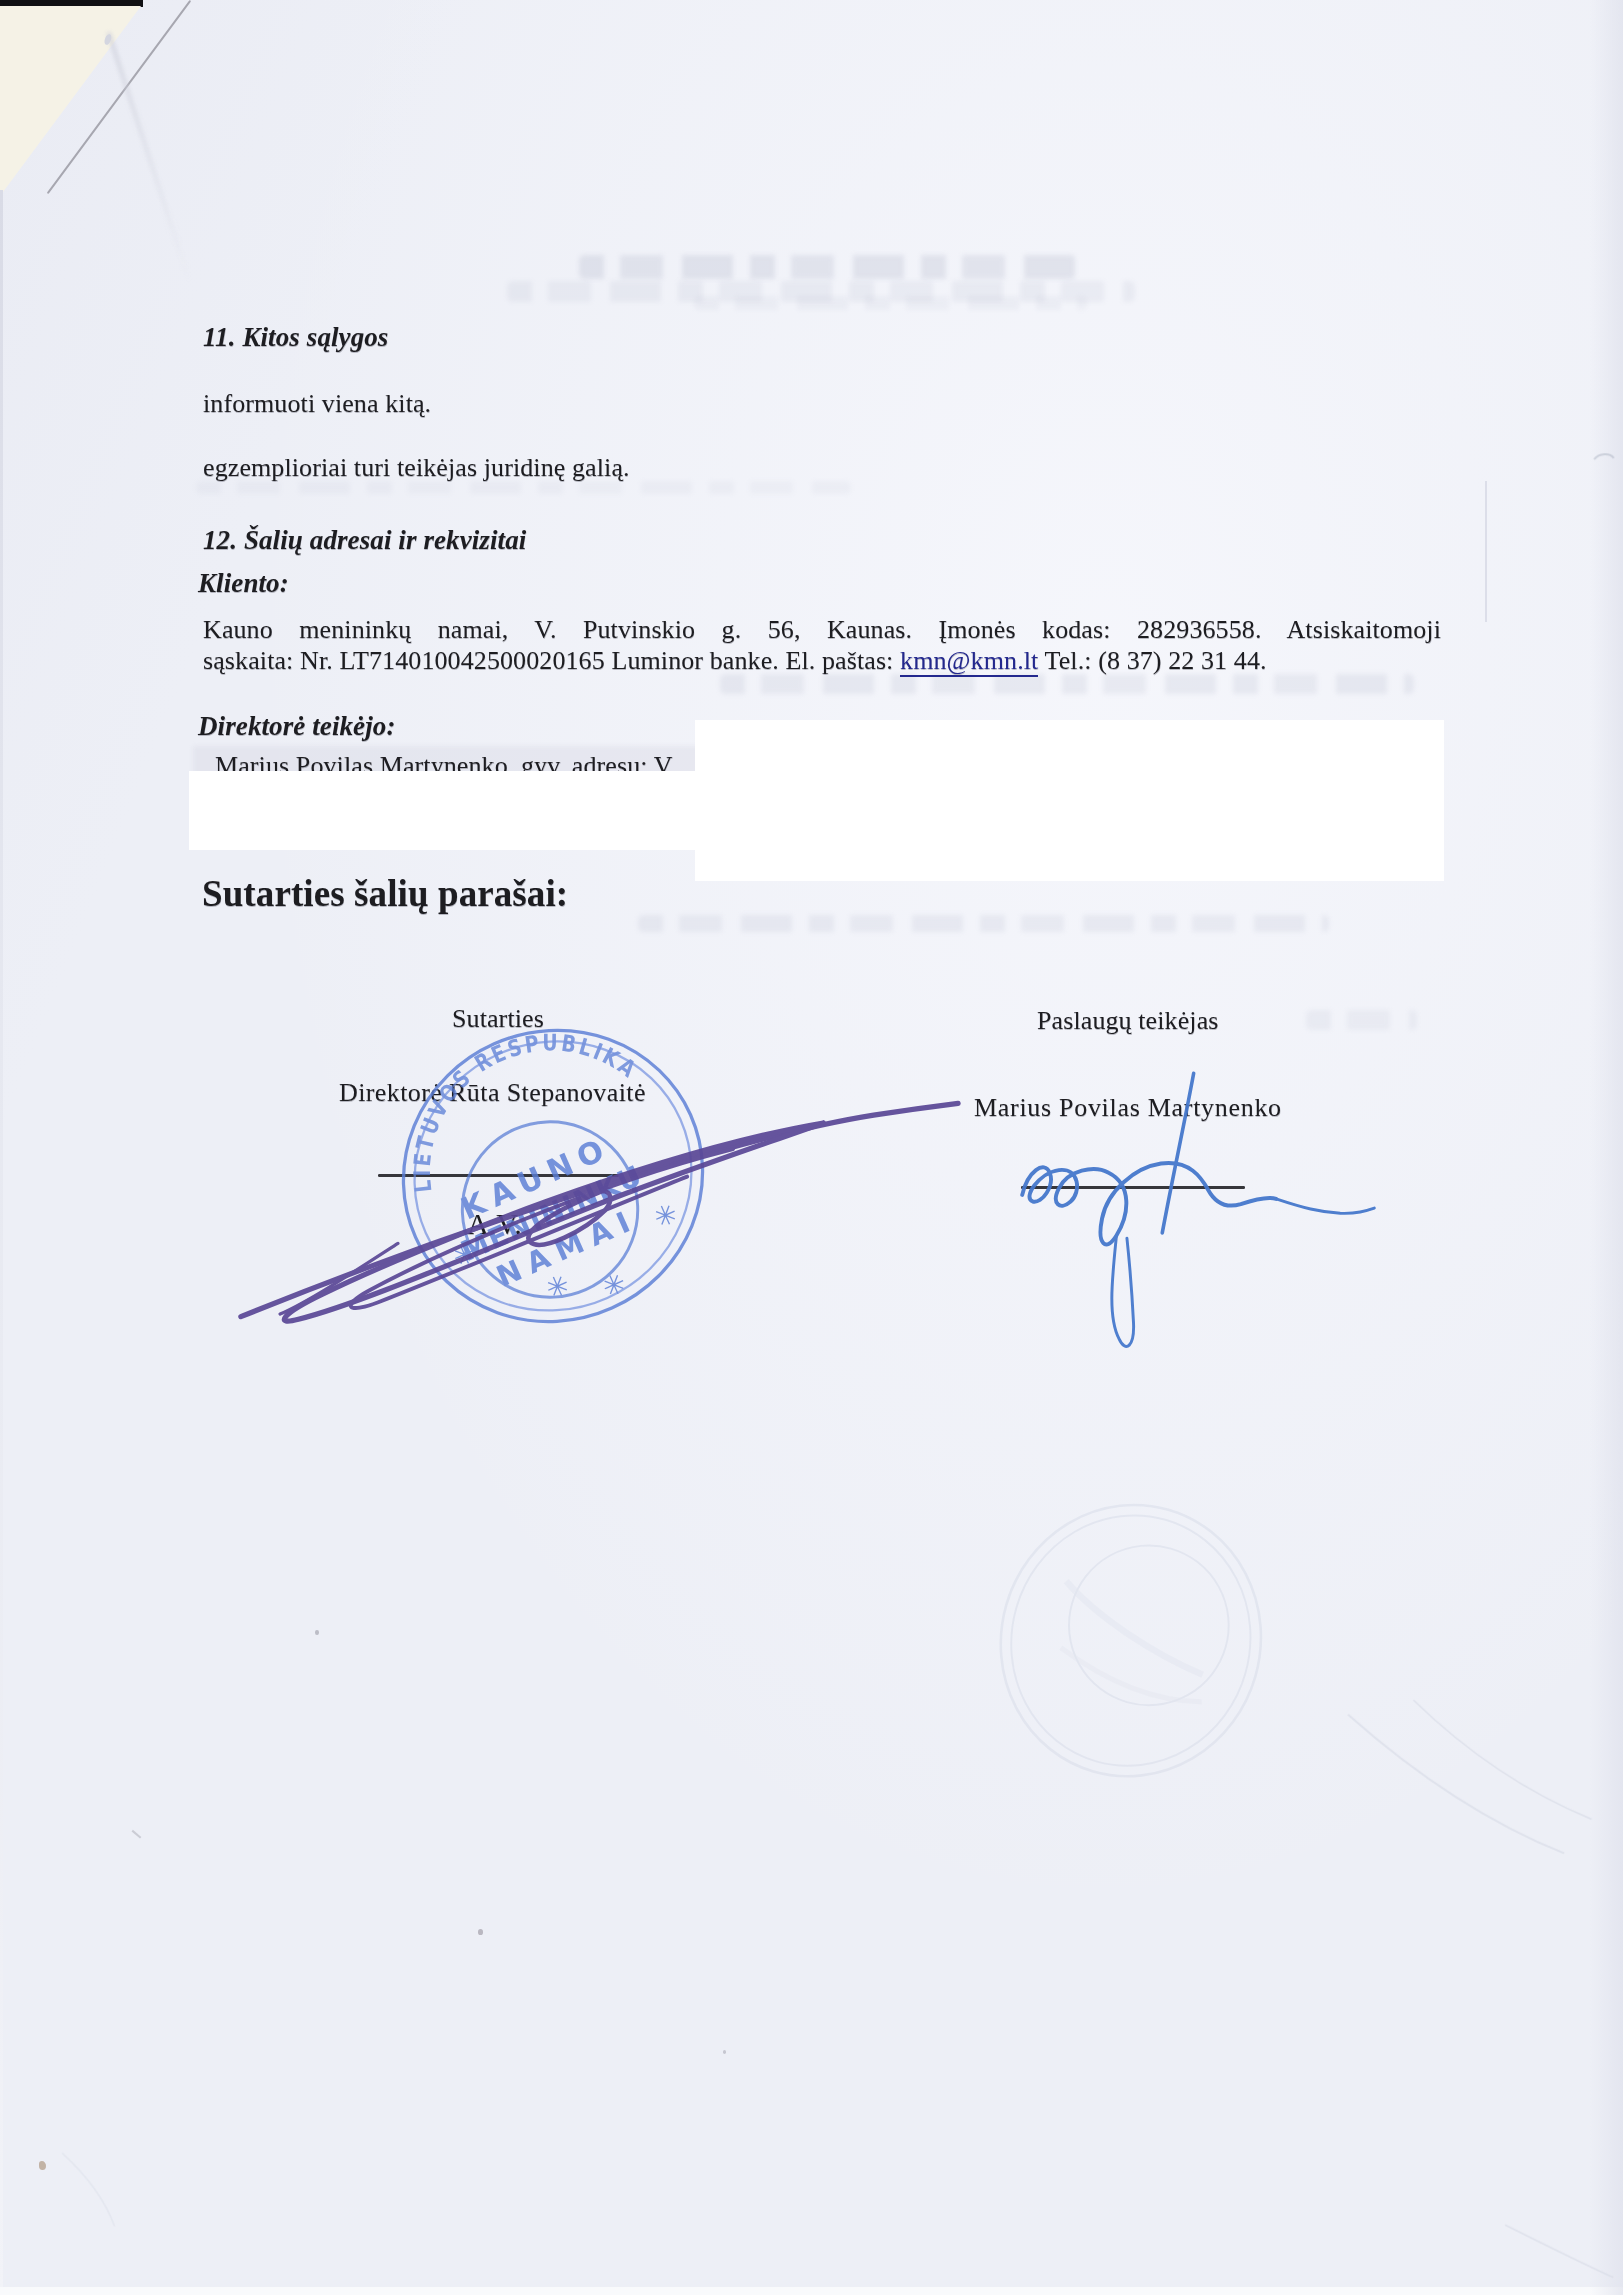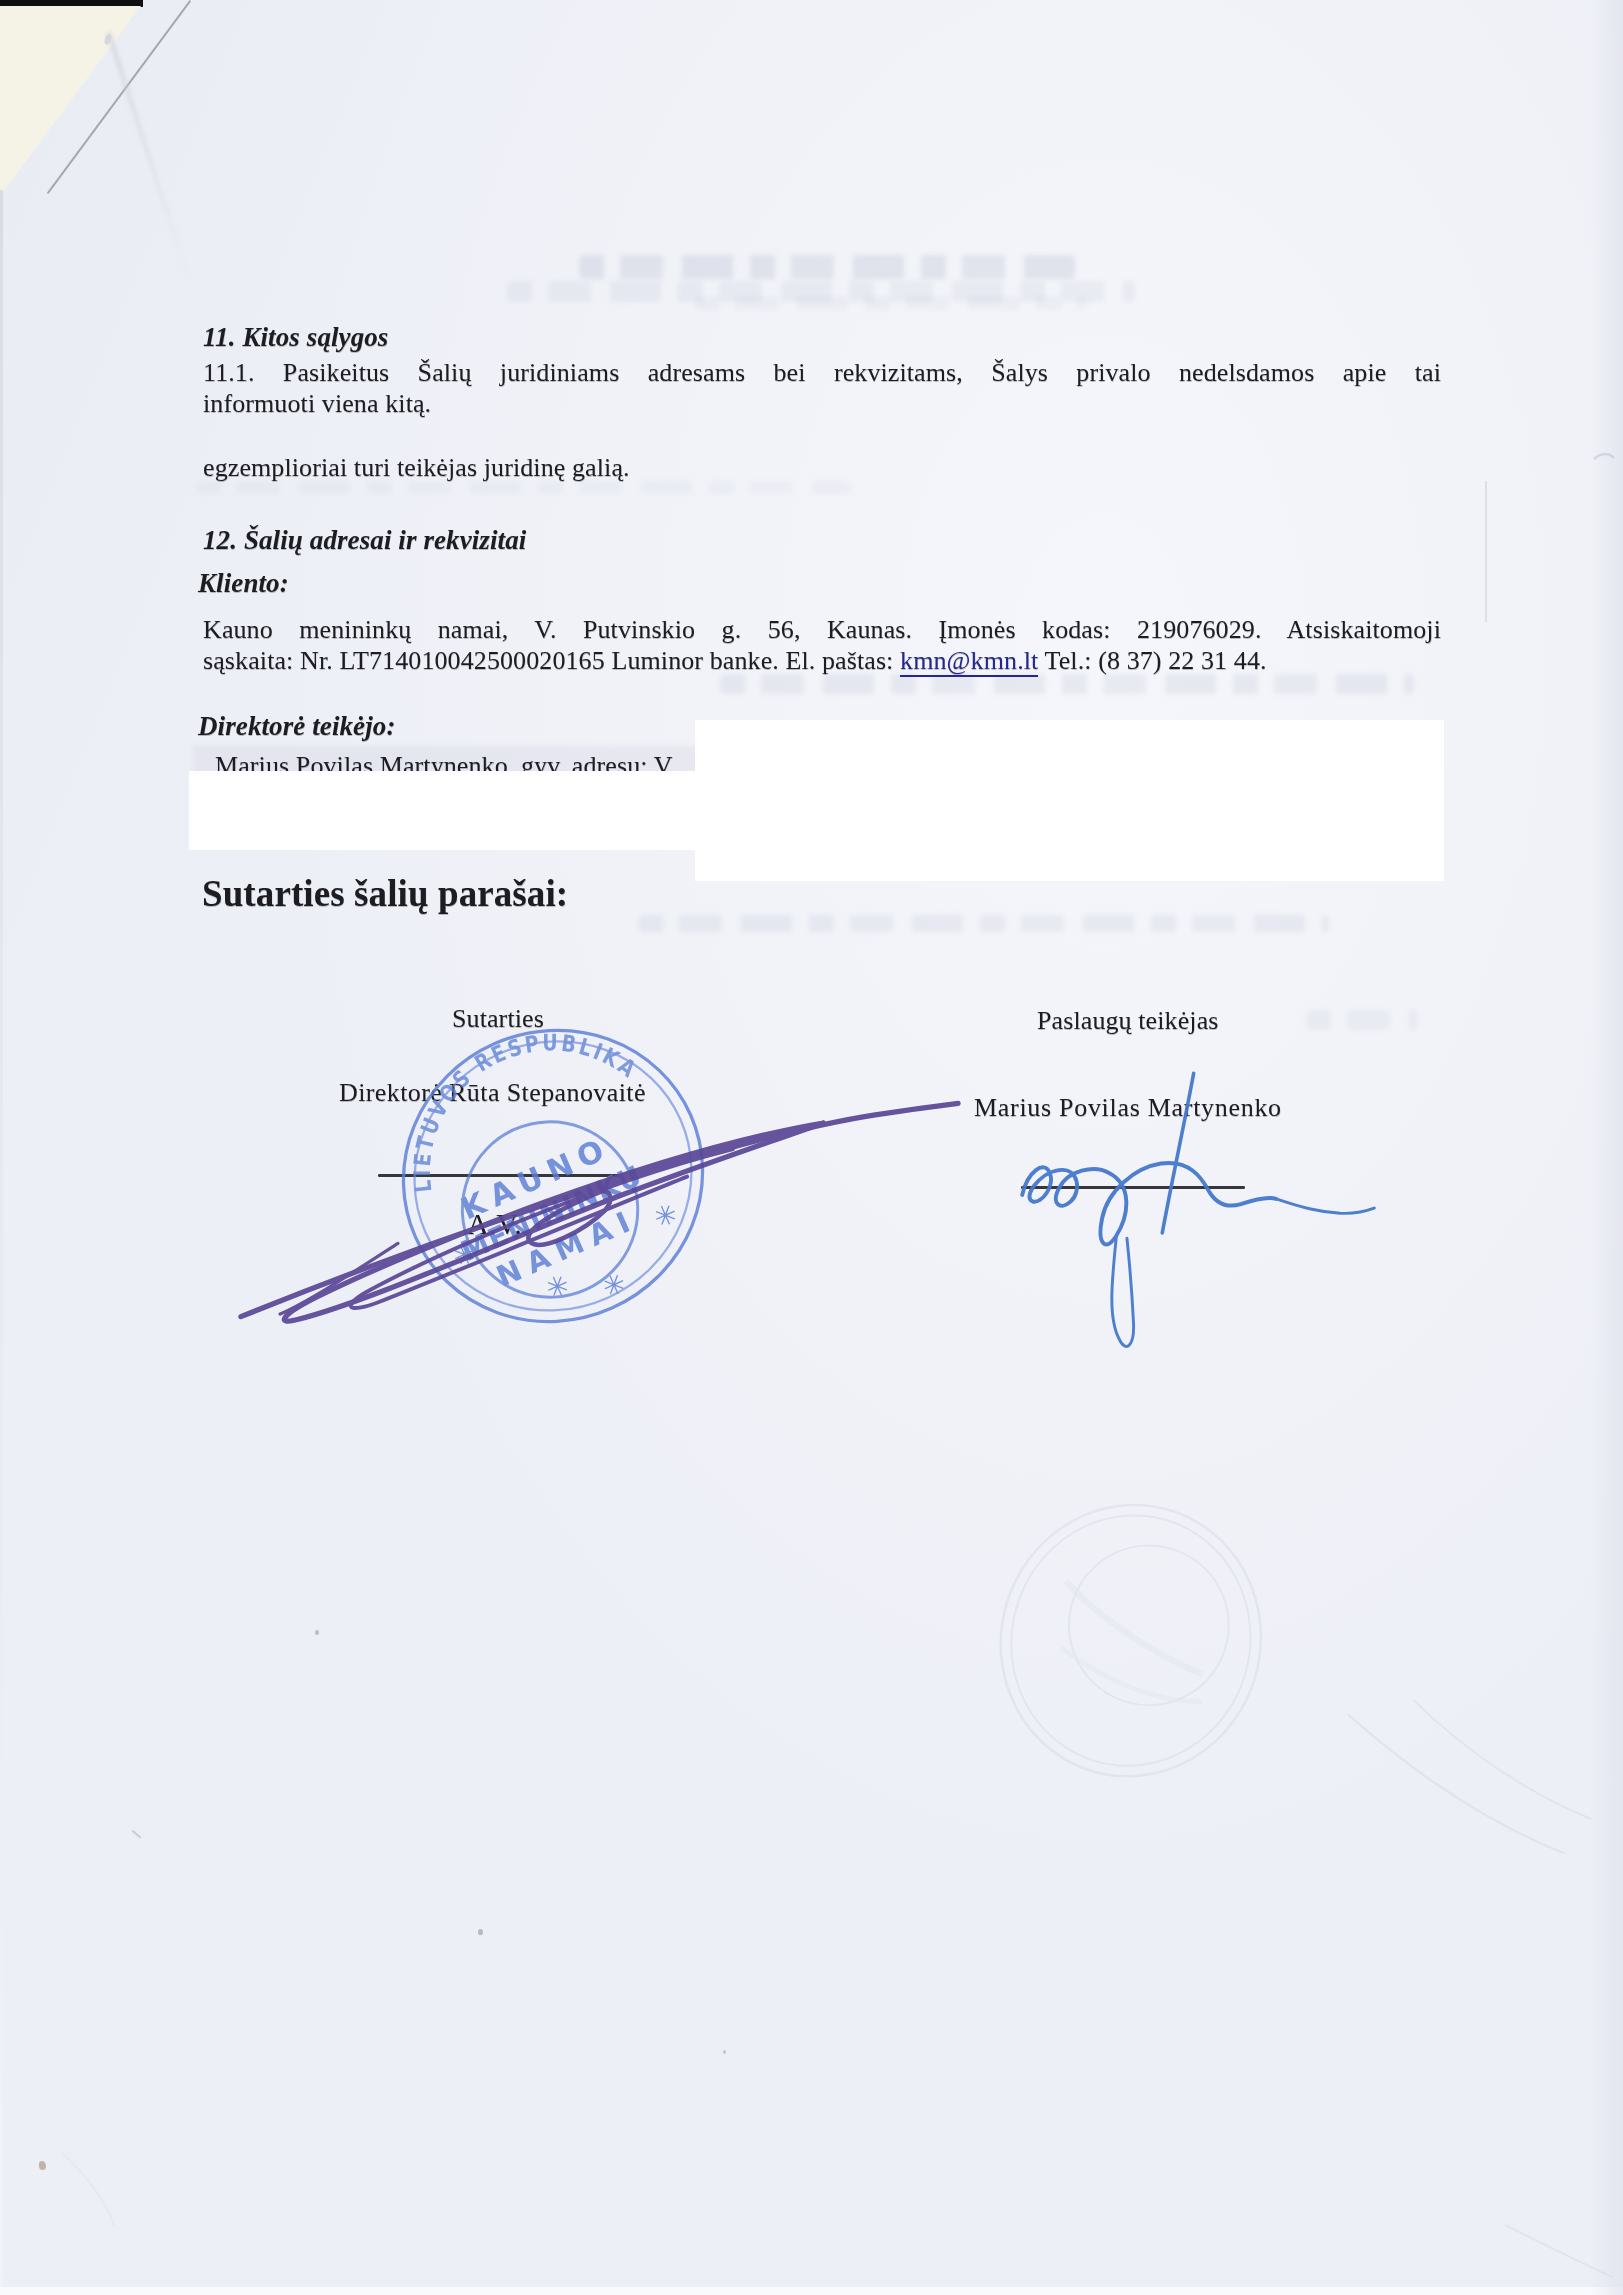--- a/index.html
+++ b/index.html
@@ -71,30 +71,29 @@
   <div class="abs" style="left:193px;top:746px;width:520px;height:38px;background:rgba(203,206,219,.28);filter:blur(2px);"></div>
 
   <div class="speck" style="left:315px;top:1630px;width:3.9px;height:4.6px;background:#9b9ba6;opacity:.6;"></div>
   <div class="speck" style="left:478px;top:1929px;width:5.2px;height:5.9px;background:#8f8a95;opacity:.55;"></div>
   <div class="speck" style="left:723px;top:2050px;width:3.3px;height:3.9px;background:#a0a0ac;opacity:.5;"></div>
   <div class="speck" style="left:39px;top:2161px;width:7.2px;height:8.5px;background:#a58a6f;opacity:.6;border-radius:40% 60% 50% 50%;"></div>
   <div class="abs" style="left:131px;top:1833px;width:10.5px;height:2px;background:#a9a9b4;opacity:.5;transform:rotate(40deg);"></div>
 
   <div class="abs doc-text h-bi" style="left:203px;top:322px;">11. Kitos sąlygos</div>
 
-  <div class="abs doc-text wrap just" style="left:203px;top:357px;width:1238px;">11.1. Pasikeitus Šalių juridiniams adresams bei rekvizitams, Šalys privalo nedelsdamos apie tai</div>
   <div class="abs doc-text" style="left:203px;top:388px;">informuoti viena kitą.</div>
 
   <div class="abs doc-text" style="left:203px;top:452px;">egzemplioriai turi teikėjas juridinę galią.</div>
 
   <div class="abs doc-text h-bi" style="left:203px;top:525px;">12. Šalių adresai ir rekvizitai</div>
 
   <div class="abs doc-text h-bi" style="left:198px;top:568px;">Kliento:</div>
 
-  <div class="abs doc-text wrap just" style="left:203px;top:614px;width:1238px;">Kauno menininkų namai, V. Putvinskio g. 56, Kaunas. Įmonės kodas: 219076029. Atsiskaitomoji</div>
+  <div class="abs doc-text wrap just" style="left:203px;top:614px;width:1238px;">Kauno menininkų namai, V. Putvinskio g. 56, Kaunas. Įmonės kodas: 282936558. Atsiskaitomoji</div>
   <div class="abs doc-text" style="left:203px;top:645px;">
     <span>sąskaita: Nr. LT714010042500020165 Luminor banke. El. paštas: </span><span class="email-link">kmn@kmn.lt</span><span> Tel.: (8 37) 22 31 44.</span>
   </div>
 
   <div class="abs doc-text h-bi" style="left:198px;top:711px;">Direktorė teikėjo:</div>
   <div class="abs doc-text" style="left:203px;top:750px;margin-left:12px;">Marius Povilas Martynenko, gyv. adresu: V</div>
 
   <div class="redact" style="left:695px;top:720px;width:749px;height:161px;"></div>
   <div class="redact" style="left:189px;top:771px;width:508px;height:79px;"></div>
 

